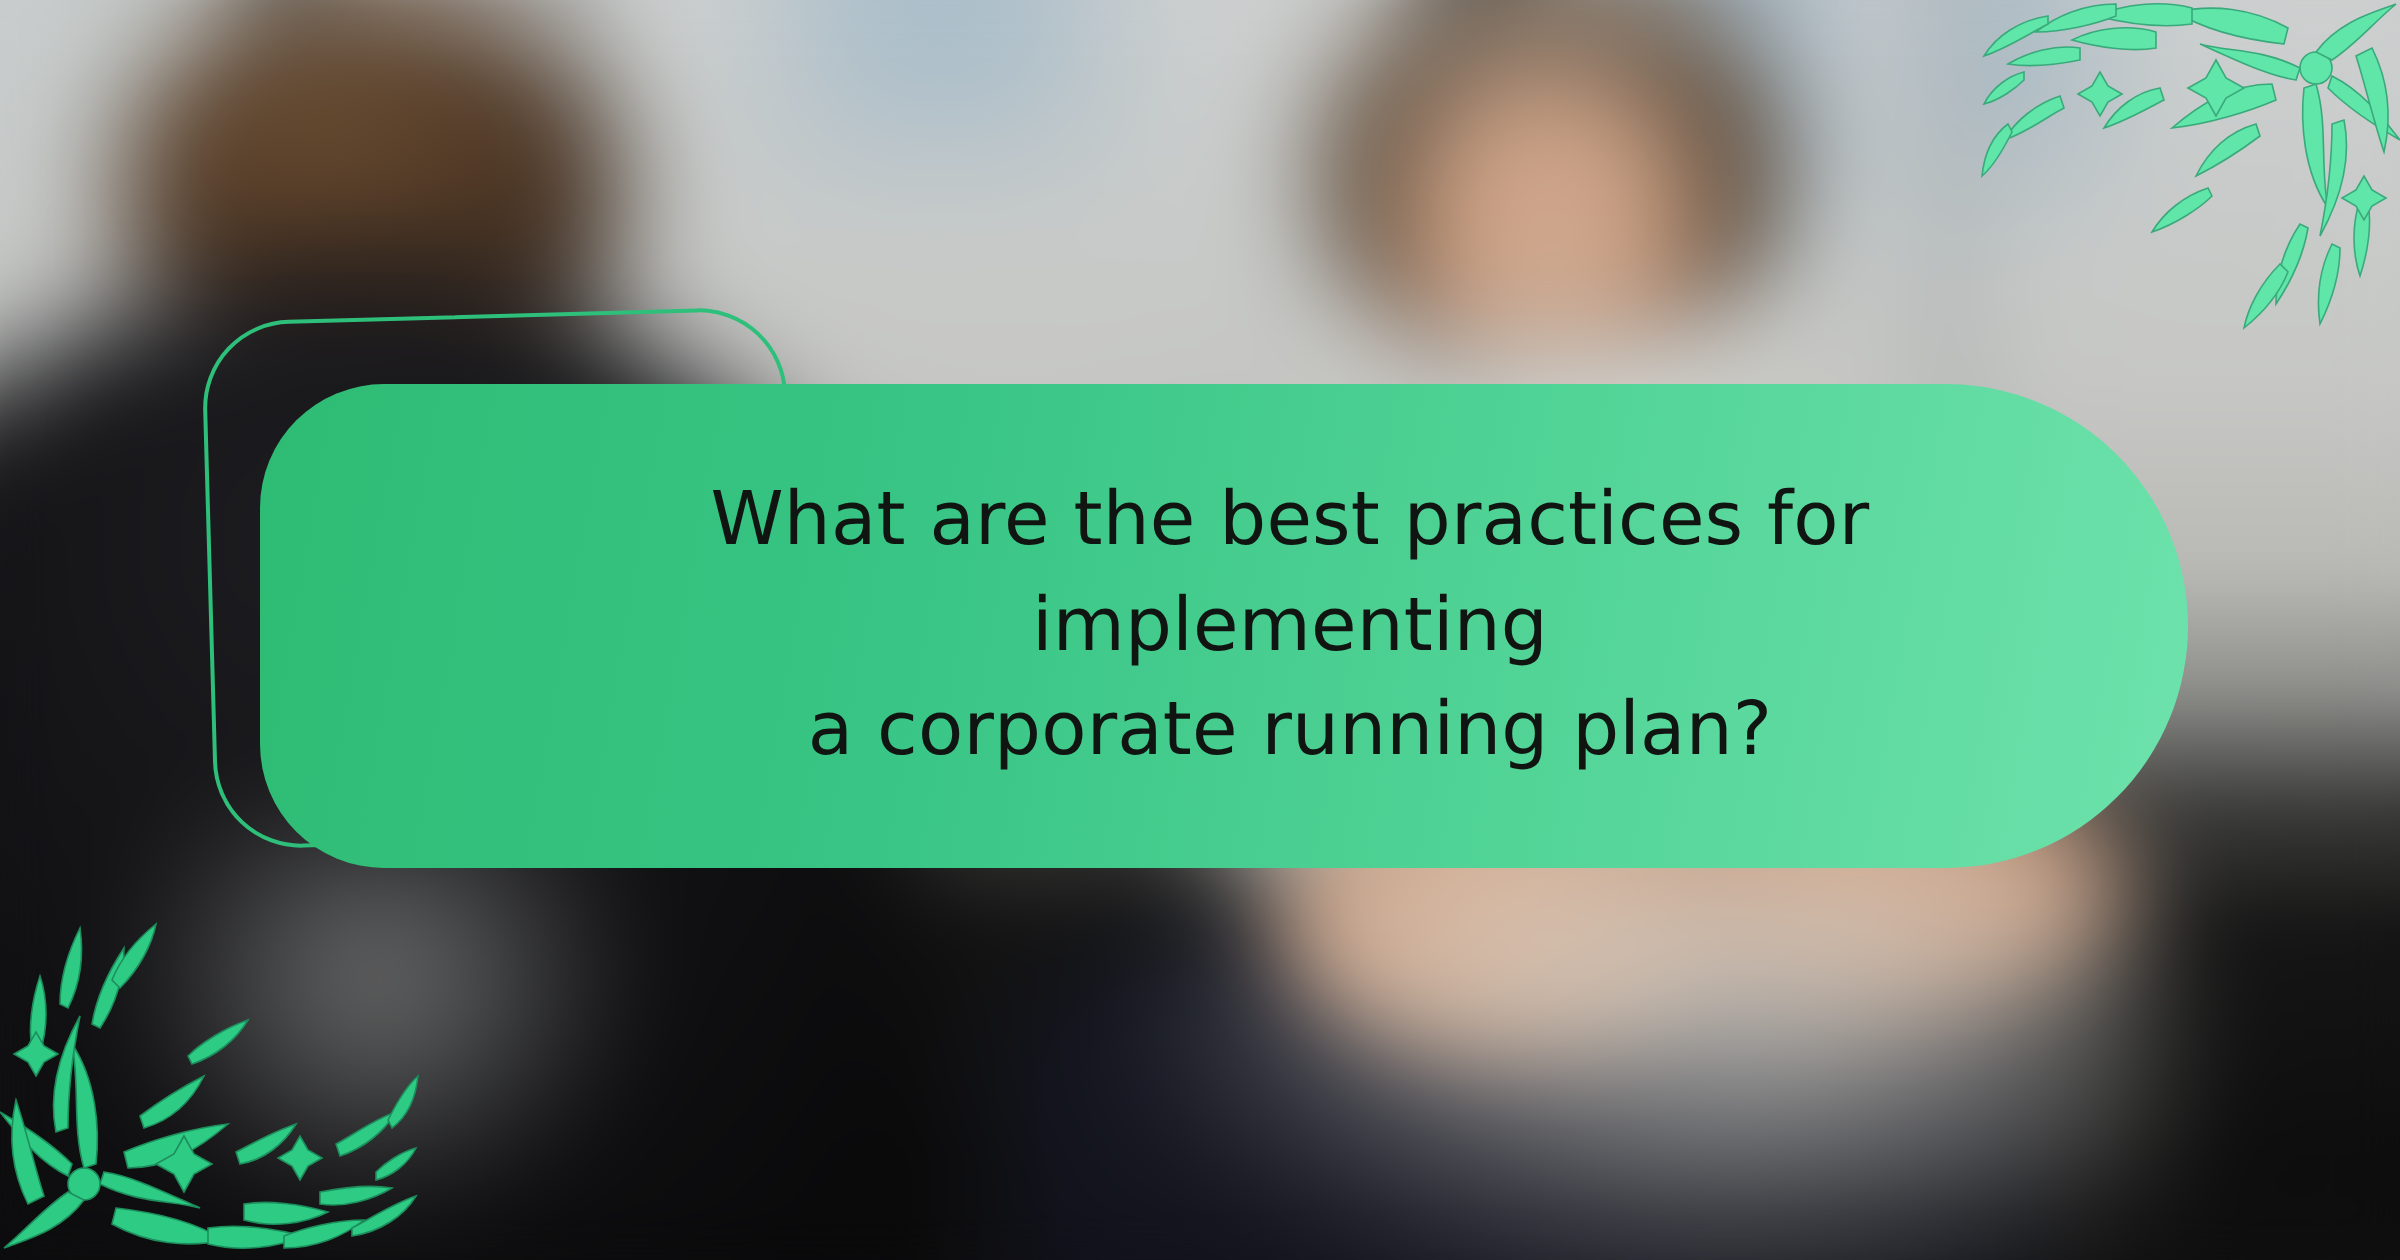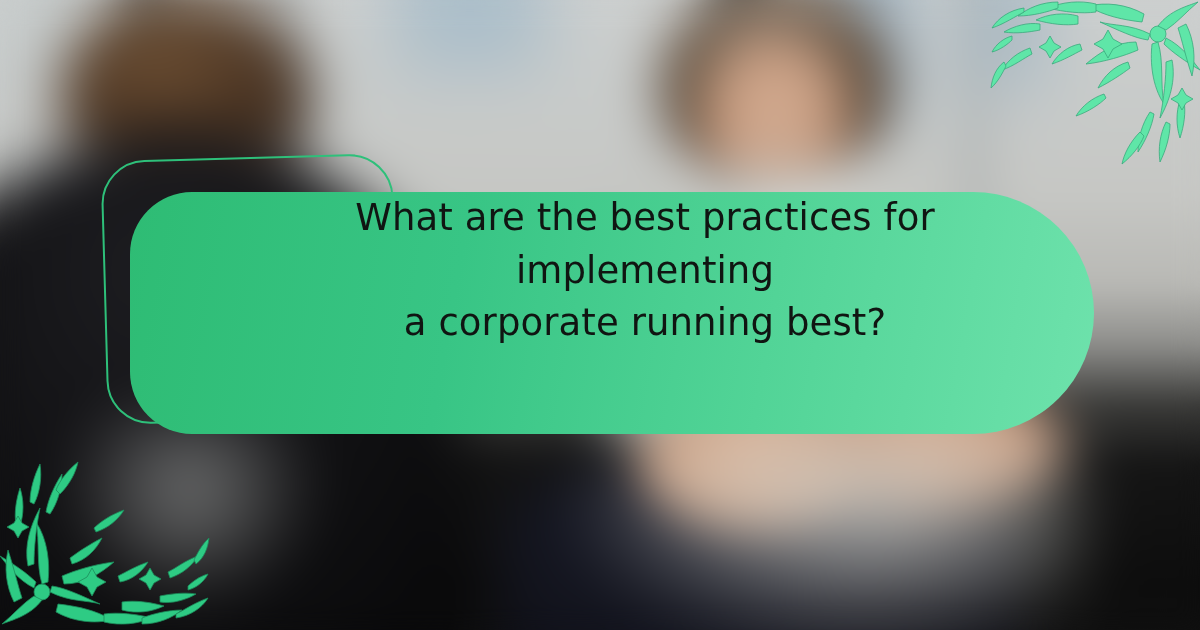--- a/index.html
+++ b/index.html
@@ -146,20 +146,21 @@
   }
   .card-fill {
     position: absolute;
     left: 130px;
     top: 192px;
     width: 964px;
     height: 242px;
     border-radius: 62px 121px 121px 62px;
     background: linear-gradient(100deg, #2ebc74 0%, #38c585 34%, #52d497 66%, #6ee2ac 100%);
     display: flex;
+    align-items: center;
     justify-content: center;
   }
   .card-text {
     width: 860px;
     text-align: center;
     color: #101512;
     font-size: 37px;
     line-height: 1.42;
     font-weight: 400;
     letter-spacing: .1px;
@@ -270,17 +271,17 @@
         <path d="M196 62 C 204 68, 208 78, 209 88 C 202 82, 197 72, 194 66 Z"></path>
       </g>
     </svg>
   </div>
 
   <div class="card-outline"></div>
 
   <div class="card-fill">
     <div class="card-text">
       <span>What are the best practices for implementing</span><br>
-      <span>a corporate running best?</span>
+      <span>a corporate running plan?</span>
     </div>
   </div>
 
 </div>
 
 </body></html>

